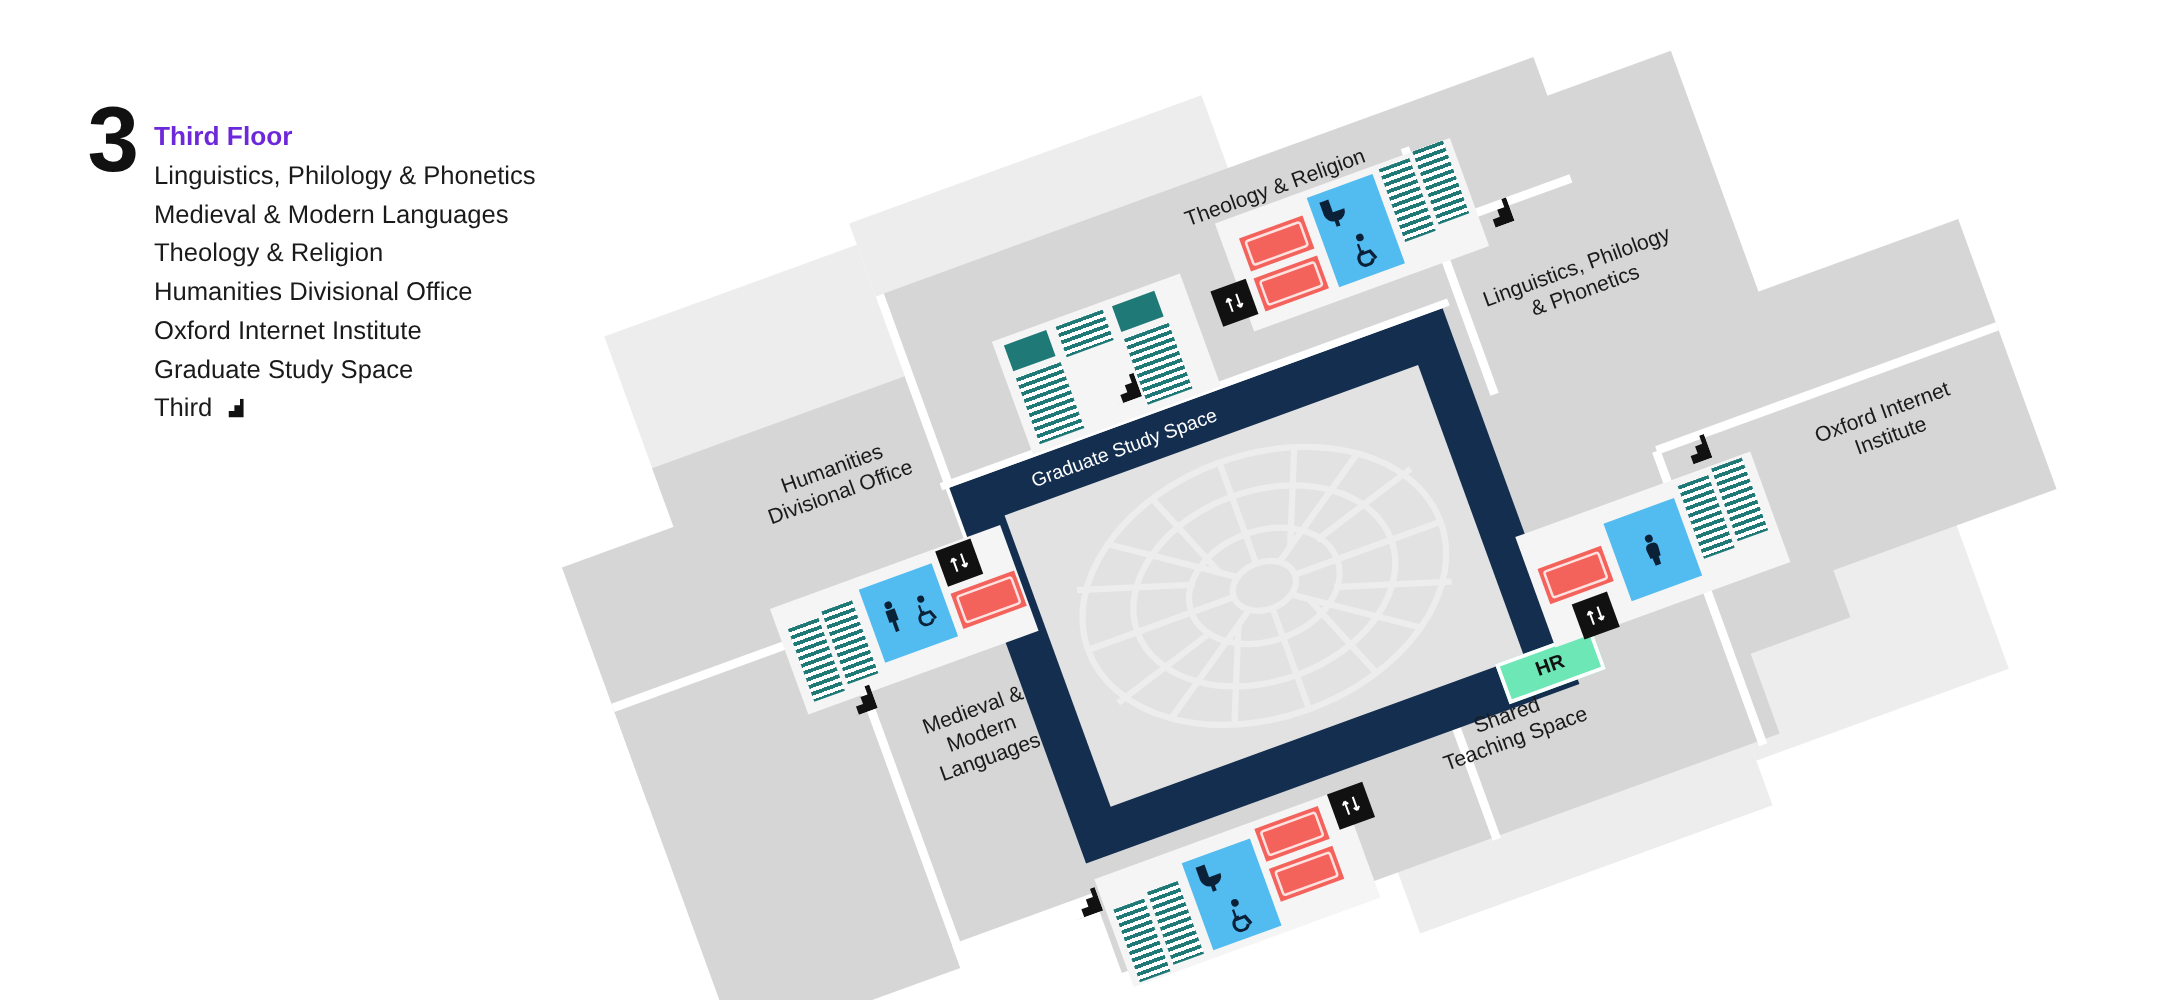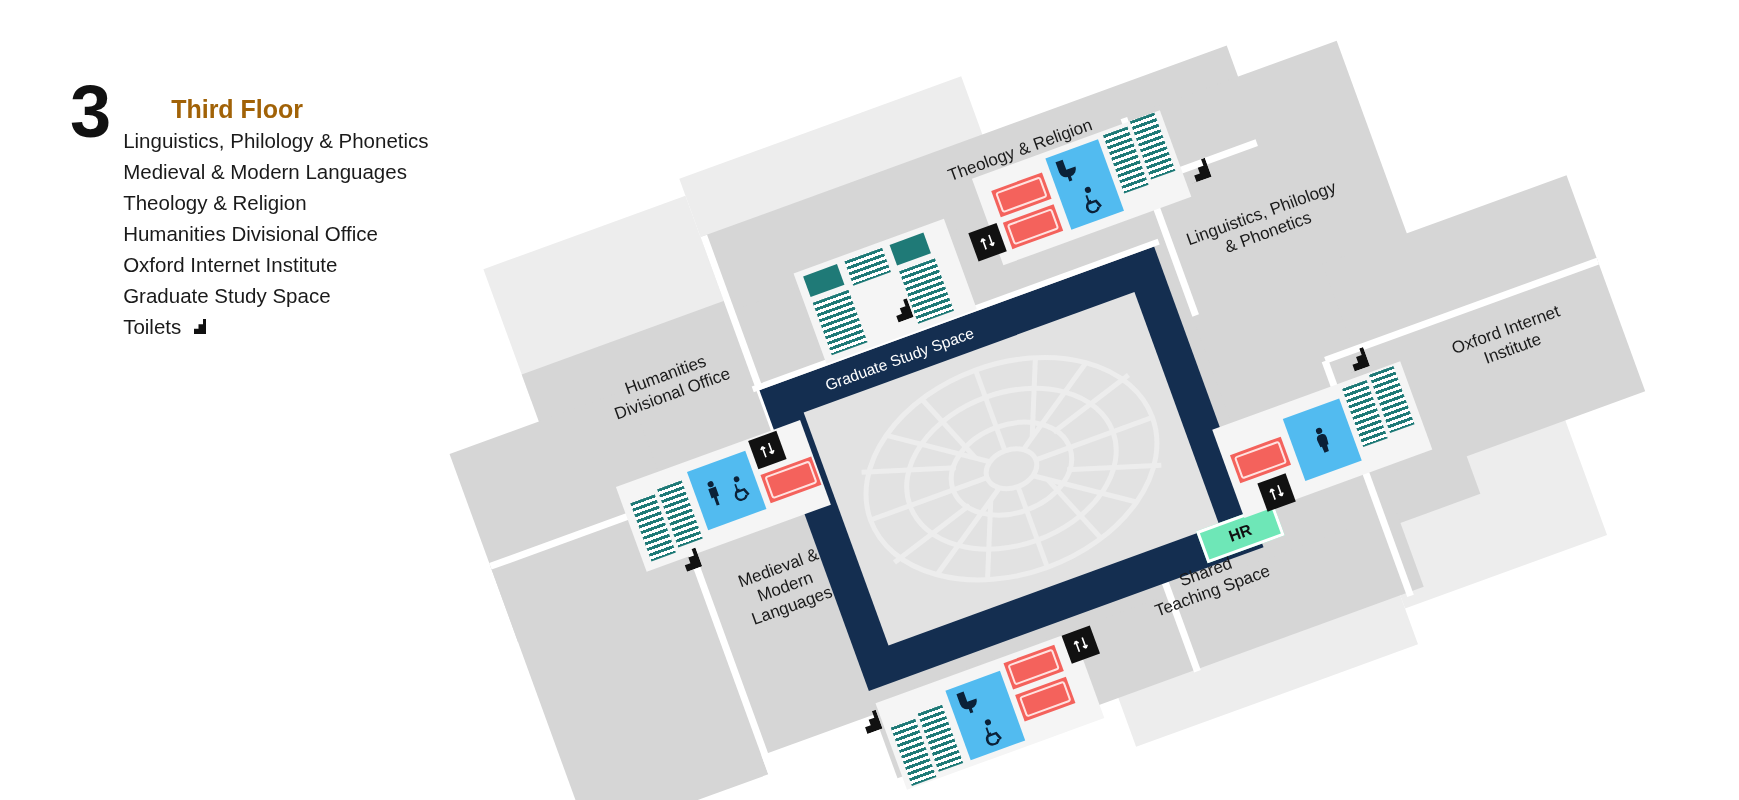--- a/index.html
+++ b/index.html
@@ -16,22 +16,22 @@
   #legend{
     position:absolute; left:70px; top:82px;
     display:flex; align-items:flex-start; gap:14px;
   }
   #floor-number{
     font-size:74px; font-weight:bold; line-height:0.82;
     color:#111; letter-spacing:-2px;
   }
   #legend-list{ padding-top:12px; }
   #legend-list .legend-title{
-    font-size:25px; font-weight:bold; color:#a16207;
-    line-height:31px; white-space:nowrap;margin-left:48px;
+    font-size:21px; font-weight:bold; color:#6d28d9;
+    line-height:31px; white-space:nowrap;
   }
   #legend-list .legend-row{
     font-size:20.5px; color:#1a1a1a; line-height:31px; white-space:nowrap;
     display:flex; align-items:center; gap:0px;
   }
   .li-text{margin-right:5px;}
 
   
   .ico{display:inline-block;vertical-align:middle;}
   .ico-person{width:9px;height:19px;position:relative;margin:0 3px;}
@@ -126,21 +126,21 @@
     <div class="legend-row">
       <span class="li-text">Oxford Internet Institute</span>
     </div>
 
     <div class="legend-row">
       <span class="li-text">Graduate Study Space</span>
     </div>
 
 
     <div class="legend-row">
-      <span class="li-text">Toilets</span>
+      <span class="li-text">Third</span>
       <span class="ico ico-stairs">
         <svg viewBox="0 0 24 20" width="18" height="15">
           <path d="M0 20 L8 20 L8 13 L14 13 L14 7 L20 7 L20 0 L24 0 L24 20 Z" fill="#111"></path>
         </svg>
       </span>
     </div>
 
 
   </div>
 </div>

